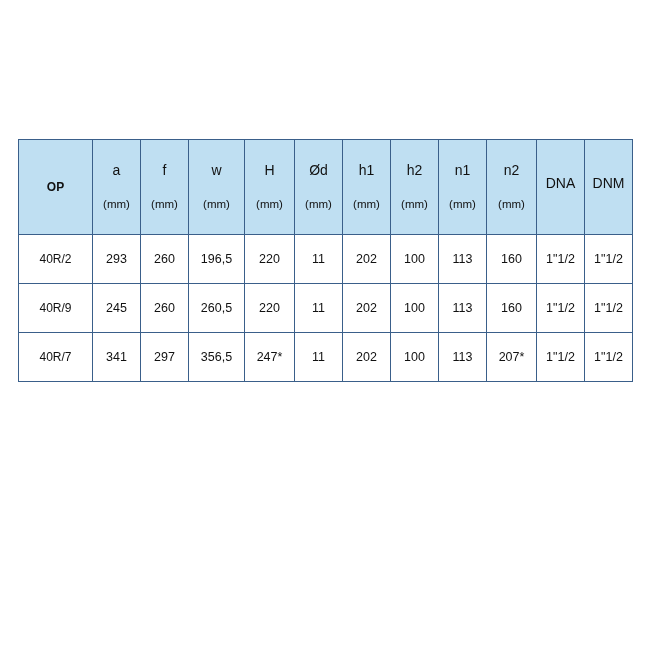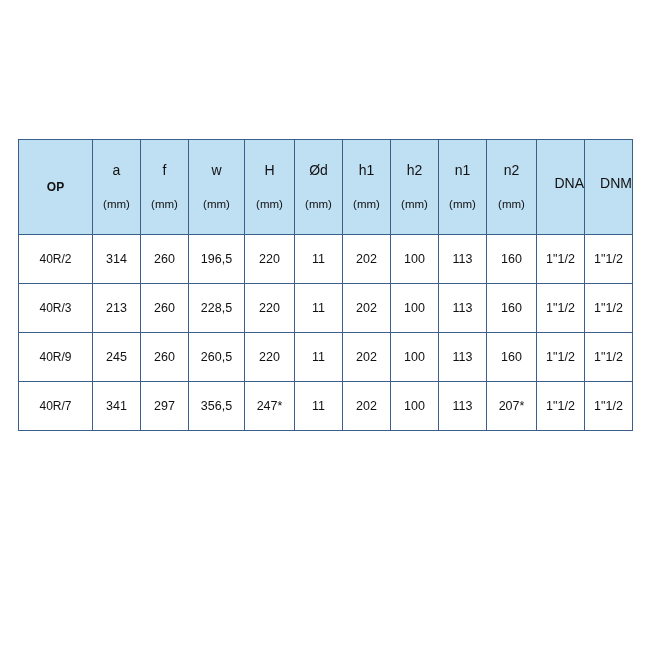--- a/index.html
+++ b/index.html
@@ -55,21 +55,20 @@
     text-align: center;
   }
   thead th.col-op .hdr-main {
     font-weight: bold;
     font-size: 12px;
     margin-bottom: 0;
   }
   thead th.col-dna .hdr-main,
   thead th.col-dnm .hdr-main {
     margin-bottom: 9px;
-    text-align: right;
   }
   tbody td {
     height: 48px;
     background: #ffffff;
   }
   tbody td.cell-op {
     font-weight: normal;
     font-size: 12px;
   }
   
@@ -151,37 +150,23 @@
             <span class="hdr-main">DNA</span>
           </th>
           <th class="col-dnm">
             <span class="hdr-main">DNM</span>
           </th>
         </tr>
       </thead>
       <tbody>
         <tr>
           <td class="cell-op">40R/2</td>
-          <td>314</td>
+          <td>293</td>
           <td>260</td>
           <td>196,5</td>
-          <td>220</td>
-          <td>11</td>
-          <td>202</td>
-          <td>100</td>
-          <td>113</td>
-          <td>160</td>
-          <td>1"1/2</td>
-          <td>1"1/2</td>
-        </tr>
-        <tr>
-          <td class="cell-op">40R/3</td>
-          <td>213</td>
-          <td>260</td>
-          <td>228,5</td>
           <td>220</td>
           <td>11</td>
           <td>202</td>
           <td>100</td>
           <td>113</td>
           <td>160</td>
           <td>1"1/2</td>
           <td>1"1/2</td>
         </tr>
         <tr>

